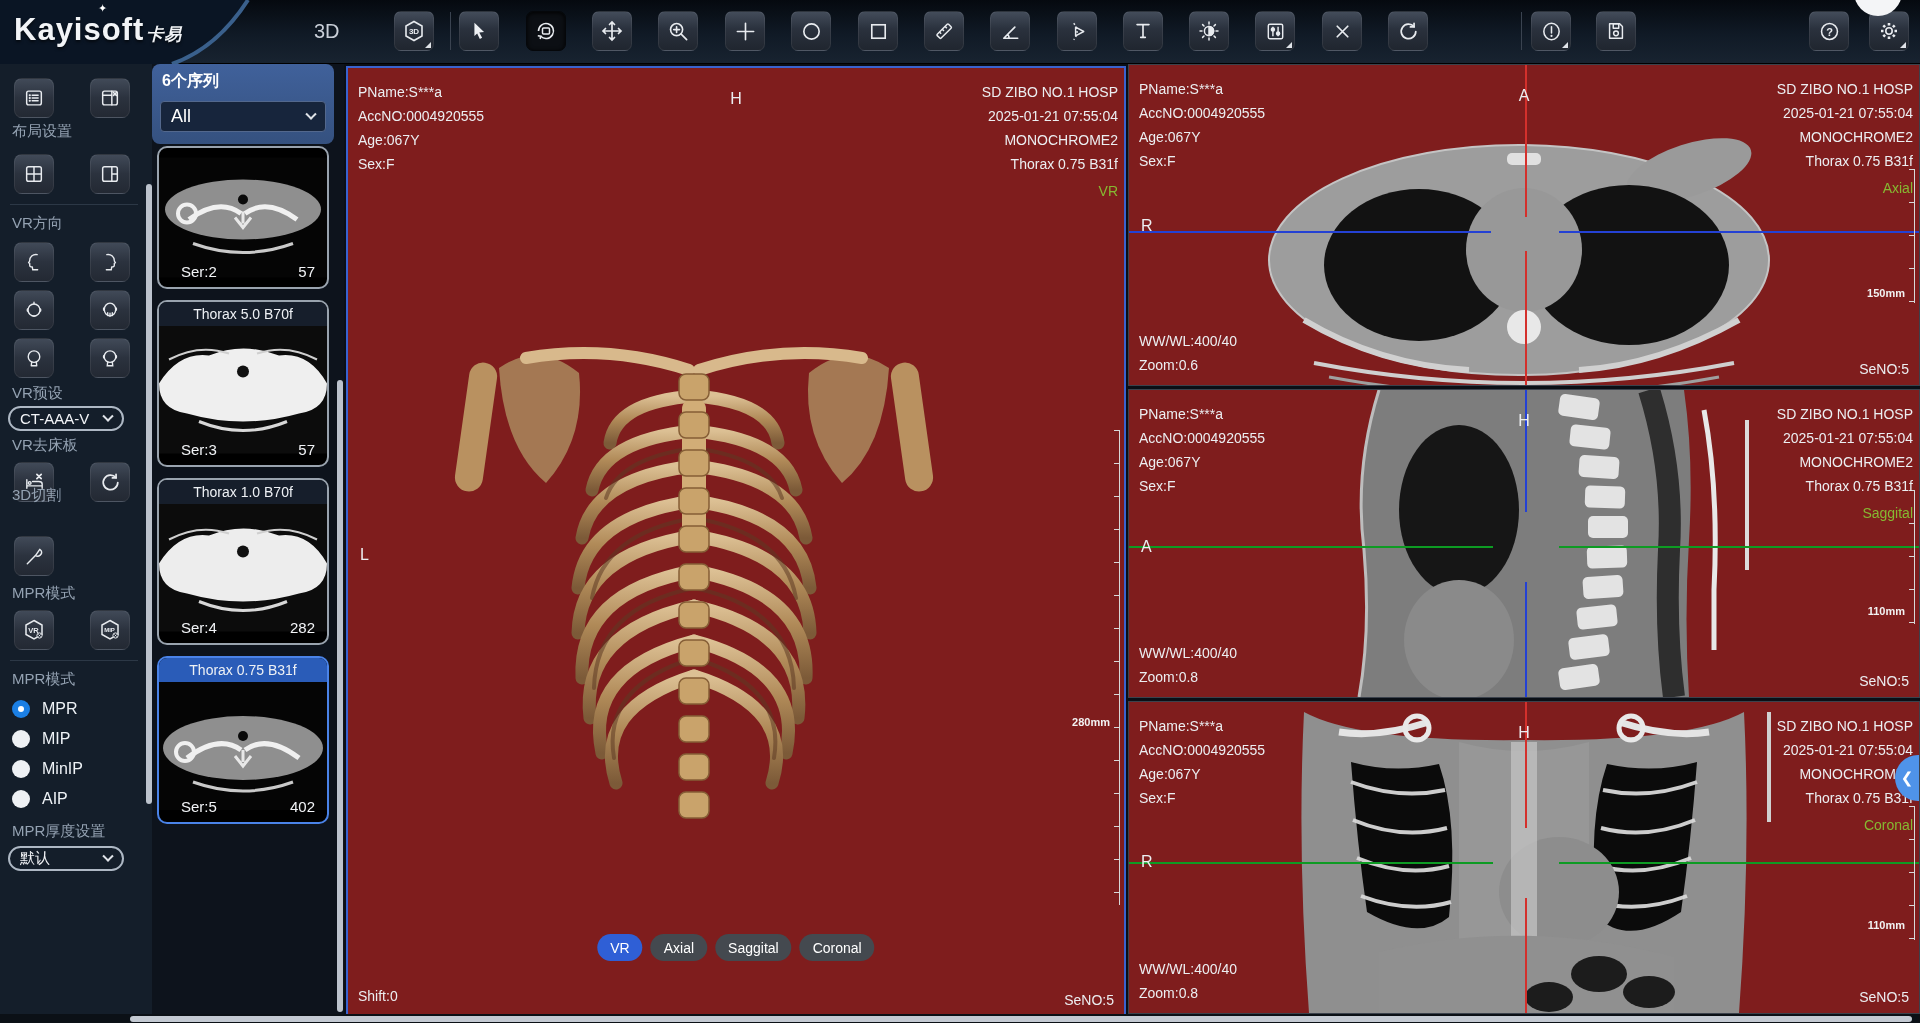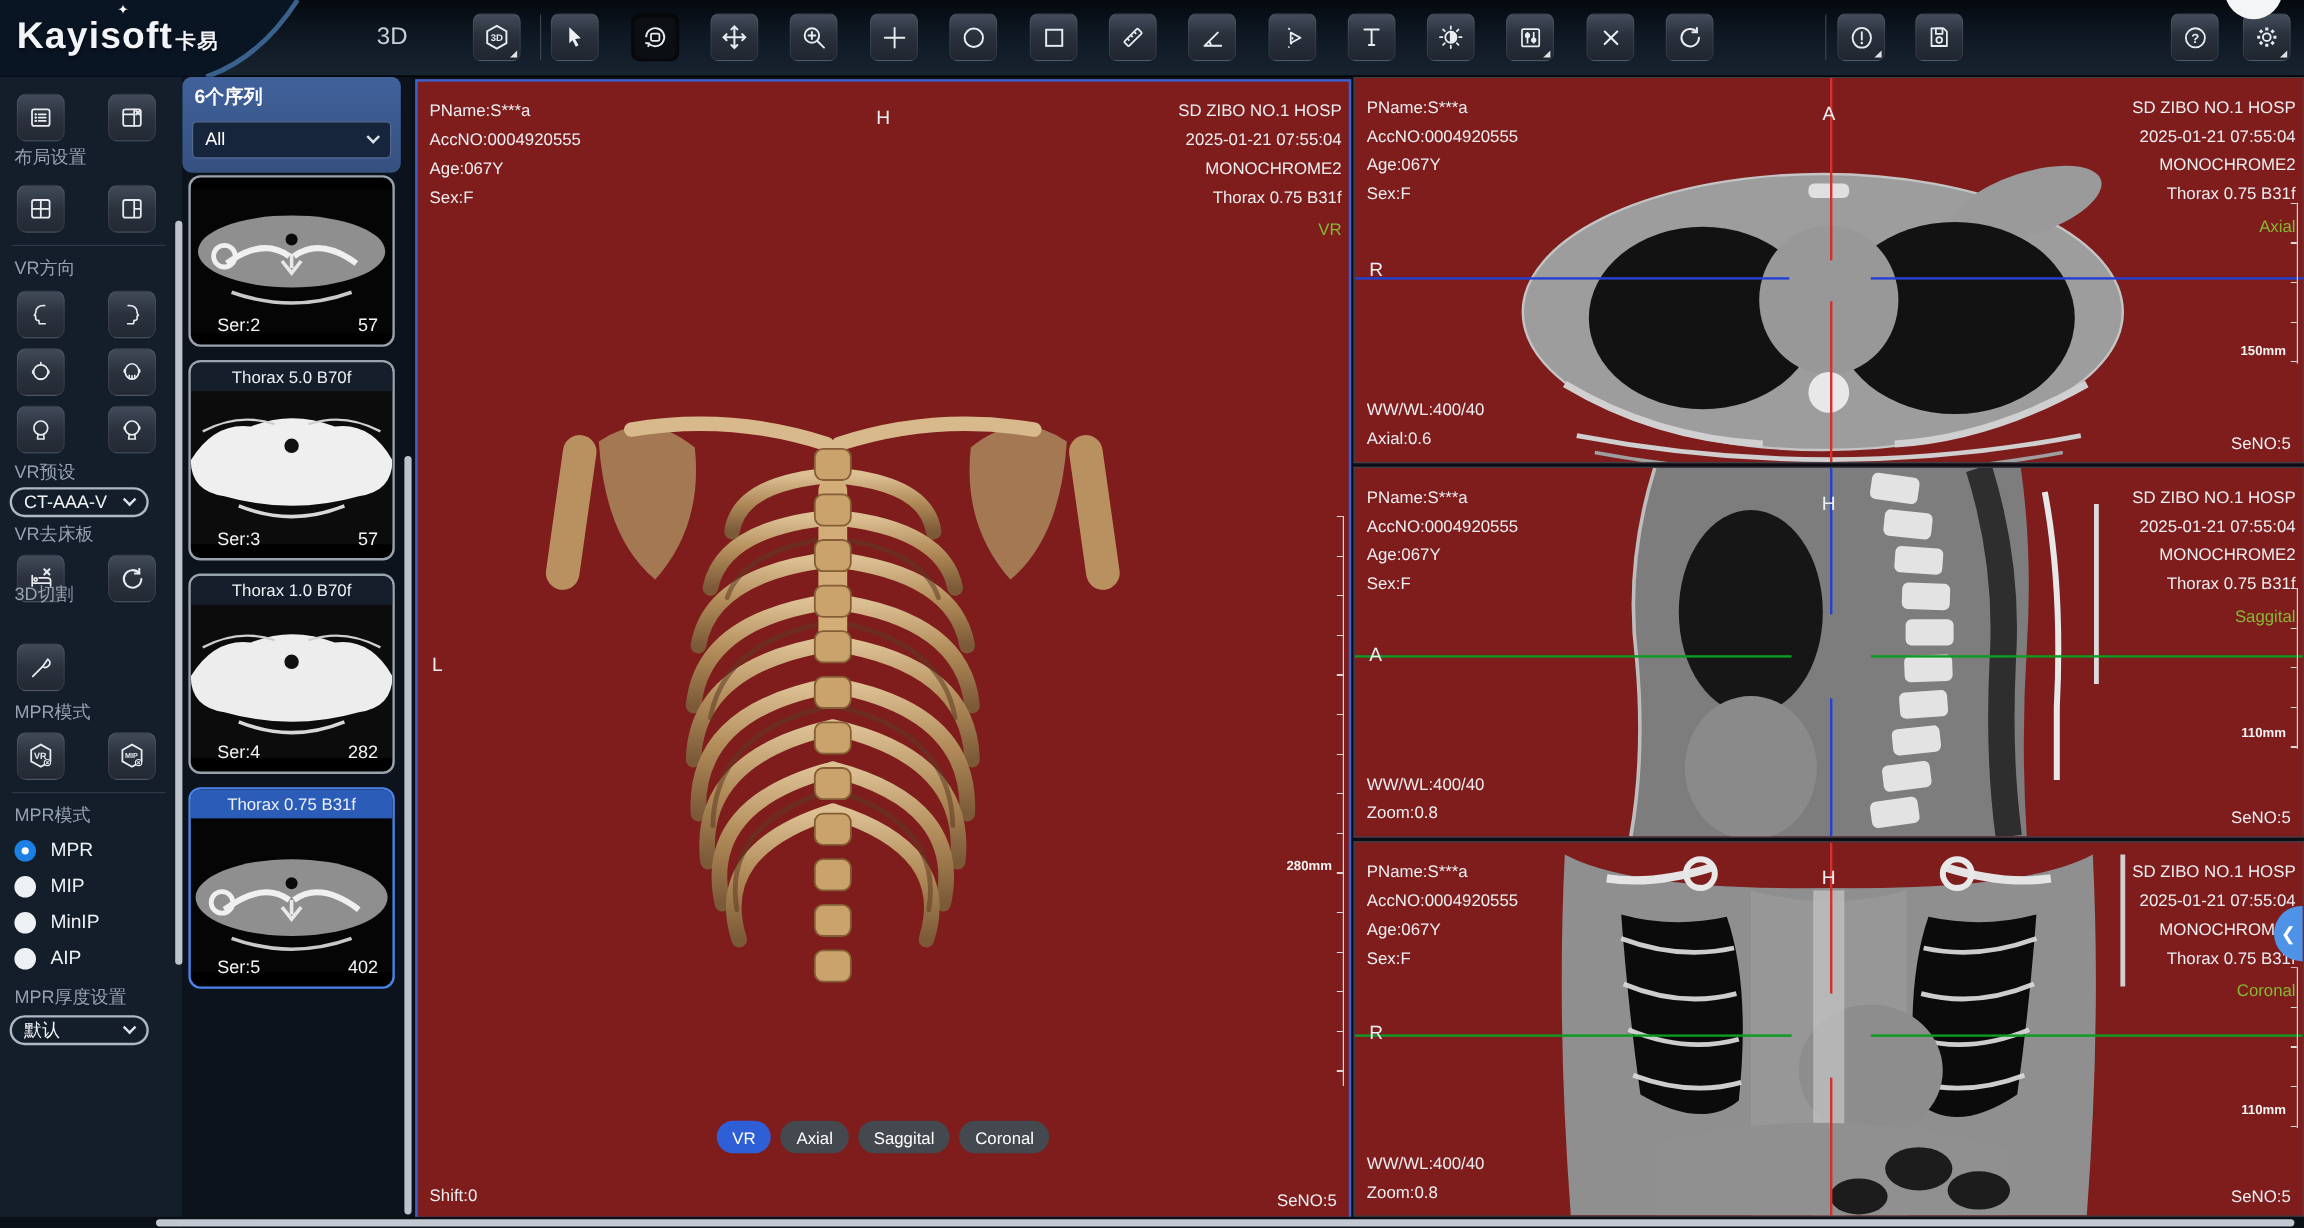--- a/index.html
+++ b/index.html
@@ -6,21 +6,21 @@
   html,body { width:1920px; height:1023px; overflow:hidden; background:#0a0f16;
     font-family:"Liberation Sans", sans-serif; }
 
   
   #topbar { position:absolute; left:0; top:0; width:1920px; height:64px;
     background:linear-gradient(180deg,#05090f 0%,#101a26 55%,#182330 100%);
     border-bottom:1px solid #000; z-index:50; }
   #logo-swoosh { position:absolute; left:0; top:0; width:260px; height:64px; }
   #logo-text { position:absolute; left:14px; top:12px; color:#f2f4f7; font-weight:bold;
     font-size:31px; letter-spacing:1px; text-shadow:0 2px 3px rgba(0,0,0,.6); z-index:2;}
-  #logo-text .cn { font-size:17px; margin-left:2px; }
+  #logo-text .cn { font-size:17px; margin-left:2px;font-style:italic; }
   #logo-star { position:absolute; left:98px; top:2px; color:#fff; font-size:11px; z-index:3;}
   #mode-label { position:absolute; left:314px; top:20px; color:#c9cfd8; font-size:20px; }
   .tbtn { position:absolute; top:11px; width:40px; height:40px; border-radius:7px;
     background:linear-gradient(180deg,#434c5a 0%,#2a313d 45%,#20262f 100%);
     border:1px solid rgba(255,255,255,.07); display:flex; align-items:center;
     justify-content:center; cursor:pointer; }
   .tbtn.active { background:#0c0f14; border-color:#05070a; box-shadow:inset 0 1px 4px #000; }
   .tbtn .corner { position:absolute; right:2px; bottom:2px; width:0; height:0;
     border-left:6px solid transparent; border-bottom:6px solid #dfe3e8; }
   .tsep { position:absolute; top:12px; width:1px; height:38px; background:#3a4350; }
@@ -48,21 +48,21 @@
   .radio.sel-on::after { content:""; position:absolute; left:6px; top:6px; width:6px;
     height:6px; border-radius:50%; background:#fff; }
   .radio-label { color:#eef2f6; font-size:16px; }
 
   
   #series { position:absolute; left:152px; top:64px; width:192px; height:952px; background:#0d131c; }
   #series-head { position:absolute; left:0; top:0; width:182px; height:80px;
     background:linear-gradient(180deg,#40619b,#35517f); border-radius:8px; }
   #series-title { position:absolute; left:10px; top:7px; color:#fff; font-weight:bold; font-size:16px; }
   .sel { position:absolute; left:8px; top:37px; width:166px; height:31px; background:#17253c;
-    border:1px solid #53688d; border-radius:4px; color:#fff; font-size:15px; display:flex;
+    border:1px solid #53688d; border-radius:4px; color:#fff; font-size:18px; display:flex;
     align-items:center; padding:0 10px; cursor:pointer; }
   .thumb { position:absolute; left:5px; width:172px; background:#000;
     border:2px solid #99a3ae; border-radius:10px; overflow:hidden; cursor:pointer; }
   .thumb.selected { border-color:#4a83e8; }
   .thumb-head { position:absolute; left:0; top:0; right:0; height:24px;
     background:rgba(24,33,47,.92); color:#eef1f5; font-size:14px; text-align:center;
     line-height:24px; white-space:nowrap; overflow:hidden; }
   .thumb.selected .thumb-head { background:#2a5cb8; }
   .thumb-foot { position:absolute; left:0; right:0; bottom:2px; height:22px; color:#f2f4f7;
     font-size:15px; }
@@ -616,21 +616,21 @@
   </div>
   <div class="marker m-top">A</div>
   <div class="marker m-left" style="top:152px">R</div>
   <div class="ruler" style="top:104px; height:134px">
     <div class="ticks"></div>
       <div class="line"></div>
   </div>
   <div class="scalelbl" style="top:222px">150mm</div>
   <div class="blk-bl">
     <div>WW/WL:400/40</div>
-    <div>Axial:0.6</div>
+    <div>Zoom:0.6</div>
   </div>
   <div class="seno">SeNO:5</div>
 </div>
 
 <div class="vp vp-r" id="vp-sag">
   <svg style="position:absolute;left:0;top:0" width="790" height="307" viewBox="0 0 790 307">
     <path d="M250 0 Q225 80 235 160 Q242 240 230 307 L560 307 Q555 230 560 150 Q565 70 555 0 Z" fill="#7d7d7d"></path>
     <path d="M250 0 Q225 80 235 160 Q242 240 230 307" stroke="#bdbdbd" stroke-width="3" fill="none"></path>
     <ellipse cx="330" cy="120" rx="60" ry="85" fill="#161616"></ellipse>
     <ellipse cx="330" cy="250" rx="55" ry="60" fill="#8a8a8a"></ellipse>

